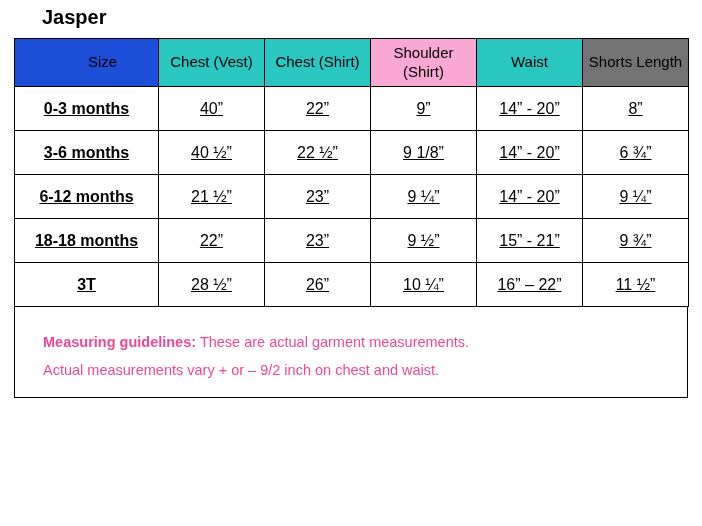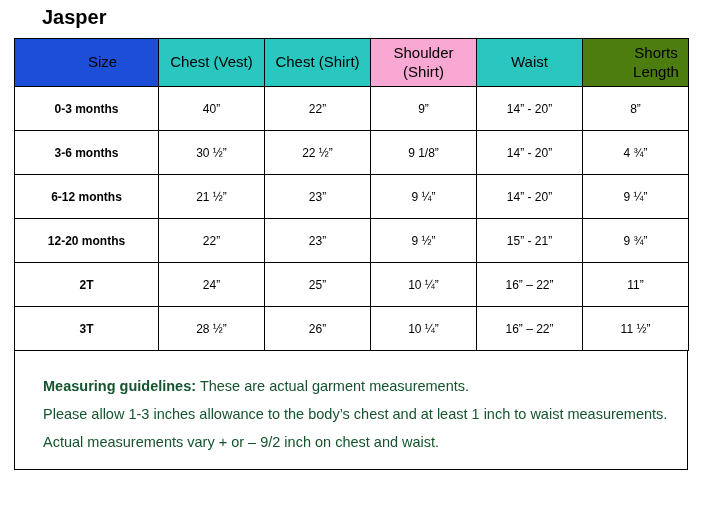--- a/index.html
+++ b/index.html
@@ -32,21 +32,22 @@
     padding:0 4px;
     box-sizing:border-box;
   }
   table.size-chart th{
     height:48px;
     font-weight:normal;
     line-height:1.25;
   }
   table.size-chart td{
     height:44px;
-    font-size:12px;
+    font-size:16px;
+    text-decoration:underline;
   }
   table.size-chart .col-size{width:144px;}
   table.size-chart .col-std{width:106px;}
   th.size-head{text-align:left;padding-left:10px;}
   td.size-cell{
     text-align:left;padding-left:10px;
     font-weight:bold;font-size:15px;
   }
   .guidelines{
     border:1px solid #000000;border-top:none;
@@ -77,74 +78,65 @@
           <col class="col-std">
           <col class="col-std">
       </colgroup>
       <thead>
         <tr class="header-row">
           <th class="size-head hdr" style="background: #1d4ed8; padding-left: 36px;">Size</th>
           <th class="hdr" style="background: rgb(42, 199, 193);">Chest (Vest)</th>
           <th class="hdr" style="background: rgb(42, 199, 193);">Chest (Shirt)</th>
           <th class="hdr" style="background: #f9a8d4;">Shoulder (Shirt)</th>
           <th class="hdr" style="background: rgb(42, 199, 193);">Waist</th>
-          <th class="hdr" style="background: #4d7c0f; padding-left: 45px;">Shorts Length</th>
+          <th class="hdr" style="background: #737373;">Shorts Length</th>
         </tr>
       </thead>
       <tbody>
         <tr>
           <td class="size-cell">0-3 months</td>
           <td>40”</td>
           <td>22”</td>
           <td>9”</td>
           <td>14” - 20”</td>
           <td>8”</td>
         </tr>
         <tr>
           <td class="size-cell">3-6 months</td>
-          <td>30 ½”</td>
+          <td>40 ½”</td>
           <td>22 ½”</td>
           <td>9 1/8”</td>
           <td>14” - 20”</td>
-          <td>4 ¾”</td>
+          <td>6 ¾”</td>
         </tr>
         <tr>
           <td class="size-cell">6-12 months</td>
           <td>21 ½”</td>
           <td>23”</td>
           <td>9 ¼”</td>
           <td>14” - 20”</td>
           <td>9 ¼”</td>
         </tr>
         <tr>
-          <td class="size-cell">12-20 months</td>
+          <td class="size-cell">18-18 months</td>
           <td>22”</td>
           <td>23”</td>
           <td>9 ½”</td>
           <td>15” - 21”</td>
           <td>9 ¾”</td>
-        </tr>
-        <tr>
-          <td class="size-cell">2T</td>
-          <td>24”</td>
-          <td>25”</td>
-          <td>10 ¼”</td>
-          <td>16” – 22”</td>
-          <td>11”</td>
         </tr>
         <tr>
           <td class="size-cell">3T</td>
           <td>28 ½”</td>
           <td>26”</td>
           <td>10 ¼”</td>
           <td>16” – 22”</td>
           <td>11 ½”</td>
         </tr>
       </tbody>
     </table>
 
-    <div class="guidelines" style="color: #14532d;">
+    <div class="guidelines" style="color: #ec4899;">
       <p><b>Measuring guidelines:</b> <span>These are actual garment measurements.</span></p>
-      <p><span>Please allow 1-3 inches allowance to the body’s chest and at least 1 inch to waist measurements.</span></p>
       <p><span>Actual measurements vary + or – 9/2 inch on chest and waist.</span></p>
     </div>
   </div>
 </div>
 
 </body></html>

